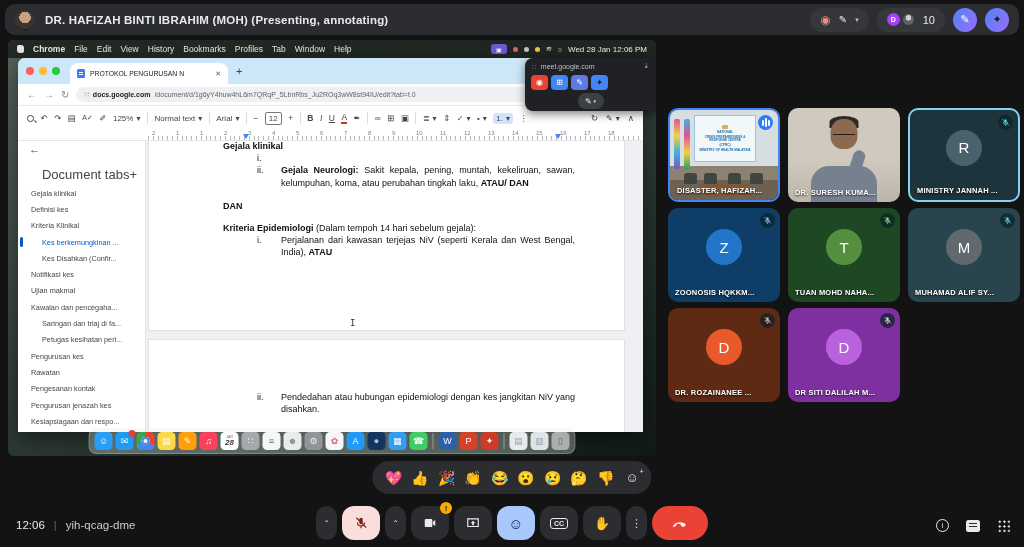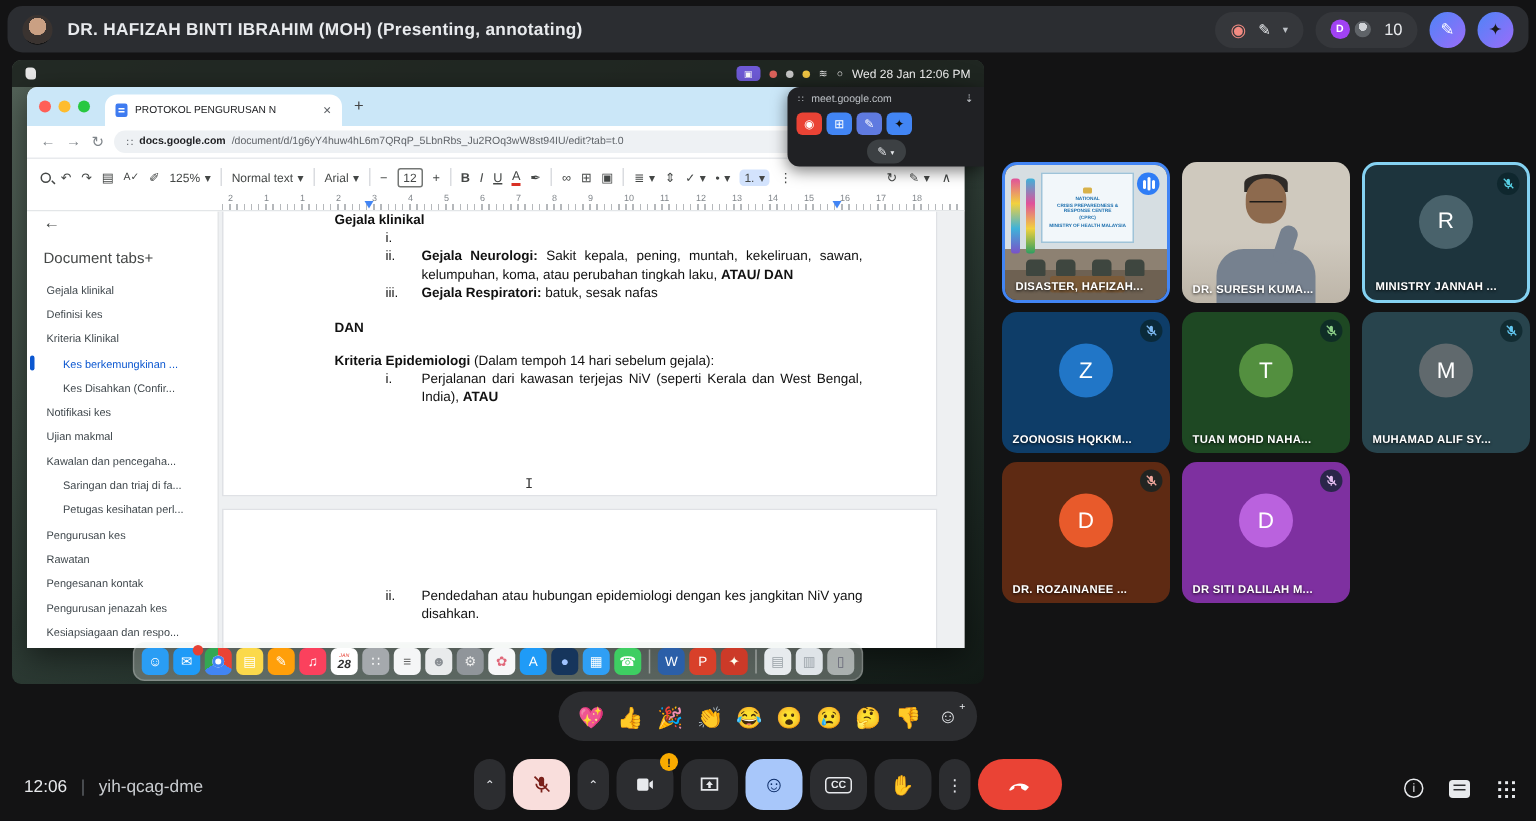--- a/index.html
+++ b/index.html
@@ -84,22 +84,22 @@
   .ruler .ticks { position:absolute; left:130px; right:4px; bottom:0; height:4px;
       background:repeating-linear-gradient(90deg,#b5b8bb 0 1px, transparent 1px 4.8px); }
   .rnum { position:absolute; top:0; font-size:6px; color:#80868b; }
   .rmark { position:absolute; top:4px; width:0; height:0; border-left:3px solid transparent;
            border-right:3px solid transparent; border-top:5px solid #4285f4; }
 
   
   .docbody { position:absolute; left:0; right:0; top:83px; bottom:0; display:flex; }
   .doctabs { width:128px; background:#fff; border-right:1px solid #e4e6e8; position:relative; padding-top:2px; }
   .dt-back { position:absolute; left:11px; top:2px; font-size:11px; color:#444746; }
-  .dt-head { position:absolute; left:11px; right:8px; top:26px; display:flex; justify-content:flex-start;
-             font-size:10px; color:#444746; }
+  .dt-head { position:absolute; left:11px; right:8px; top:26px; display:flex; justify-content:flex-end;
+             font-size:13px; color:#444746; }
   .dt-list { position:absolute; left:0; right:0; top:44px; }
   .dt-item { height:16.3px; display:flex; align-items:center; padding-left:13px; font-size:7.3px; color:#40484d;
              position:relative; white-space:nowrap; overflow:hidden; }
   .dt-item.ind { padding-left:24px; }
   .dt-item.sel { color:#0b57d0; }
   .dt-item.sel::before { content:""; position:absolute; left:2px; top:3px; bottom:3px; width:3px;
                          border-radius:2px; background:#0b57d0; }
   .canvas { flex:1; background:#eef0f2; position:relative; overflow:hidden; }
   .page { position:absolute; left:2px; right:18px; background:#fff; border:1px solid #dfe1e5; }
   .page1 { top:-6px; height:196px; }
@@ -246,20 +246,32 @@
         <span class="tb-count">10</span>
       </div>
       <span class="grad-btn">✎</span>
       <span class="grad-btn dark">✦</span>
     </div>
   </header>
 
   <section class="screen">
     <div class="macbar">
       <span class="apple"></span>
+      <span class="macmenus" id="mac-menus">
+          <span>Chrome</span>
+          <span>File</span>
+          <span>Edit</span>
+          <span>View</span>
+          <span>History</span>
+          <span>Bookmarks</span>
+          <span>Profiles</span>
+          <span>Tab</span>
+          <span>Window</span>
+          <span>Help</span>
+        </span>
       <span class="mac-right">
         <span class="cam-pill">▣</span>
         <span class="sdot" style="background:#e0645c"></span>
         <span class="sdot" style="background:#c8c8c8"></span>
         <span class="sdot" style="background:#f2c744"></span>
         <span style="font-size:7px">≋</span>
         <span style="font-size:7px">○</span>
         <span class="mac-clock">Wed 28 Jan 12:06 PM</span>
       </span>
     </div>
@@ -389,24 +401,20 @@
           <div class="page page1">
             <div class="doc-h">Gejala klinikal</div>
             <div id="clinical-list">
                 <div class="li">
                   <span class="num">i.</span>
                 </div>
                 <div class="li">
                   <span class="num">ii.</span>
                   <span class="txt"><b>Gejala Neurologi:</b> Sakit kepala, pening, muntah, kekeliruan, sawan, kelumpuhan, koma, atau perubahan tingkah laku, <b>ATAU/ DAN</b></span>
                 </div>
-                <div class="li">
-                  <span class="num">iii.</span>
-                  <span class="txt"><b>Gejala Respiratori:</b> batuk, sesak nafas</span>
-                </div>
               </div>
             <div class="conn">DAN</div>
             <div class="epi-h"><b>Kriteria Epidemiologi</b><span> (Dalam tempoh 14 hari sebelum gejala):</span></div>
             <div id="epi-list">
                 <div class="li">
                   <span class="num">i.</span>
                   <span class="txt">Perjalanan dari kawasan terjejas NiV (seperti Kerala dan West Bengal, India), <b>ATAU</b></span>
                 </div>
               </div>
           </div>

